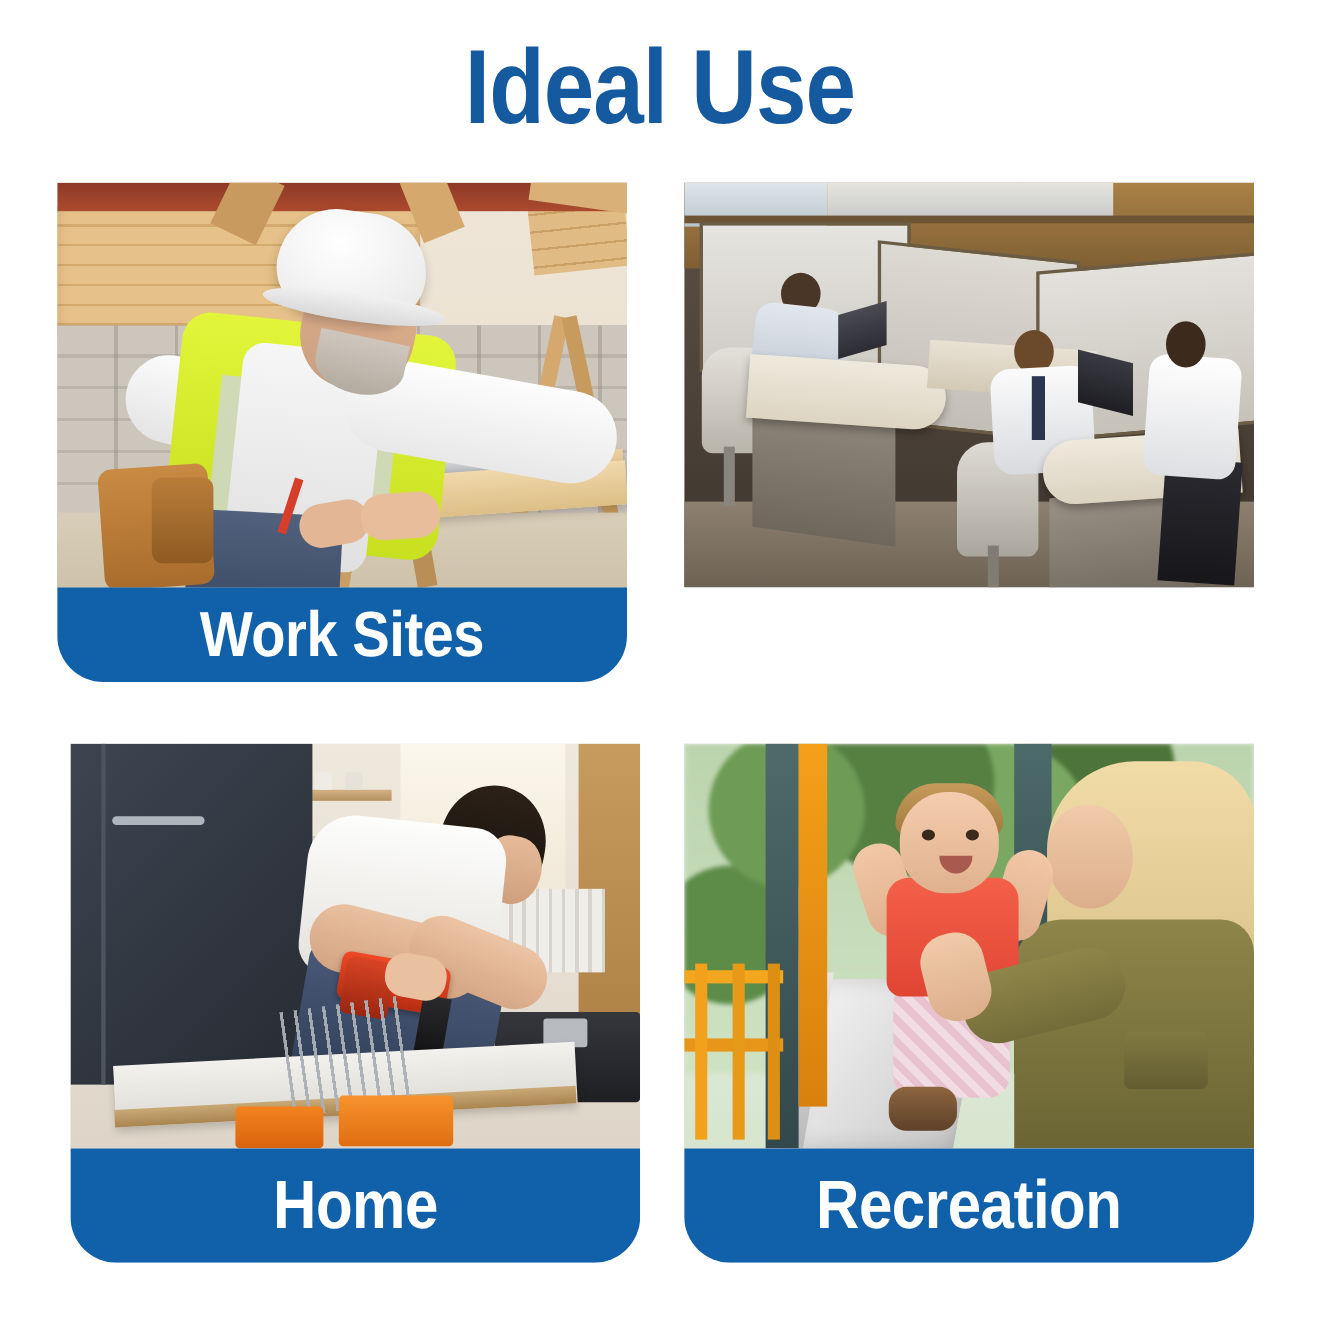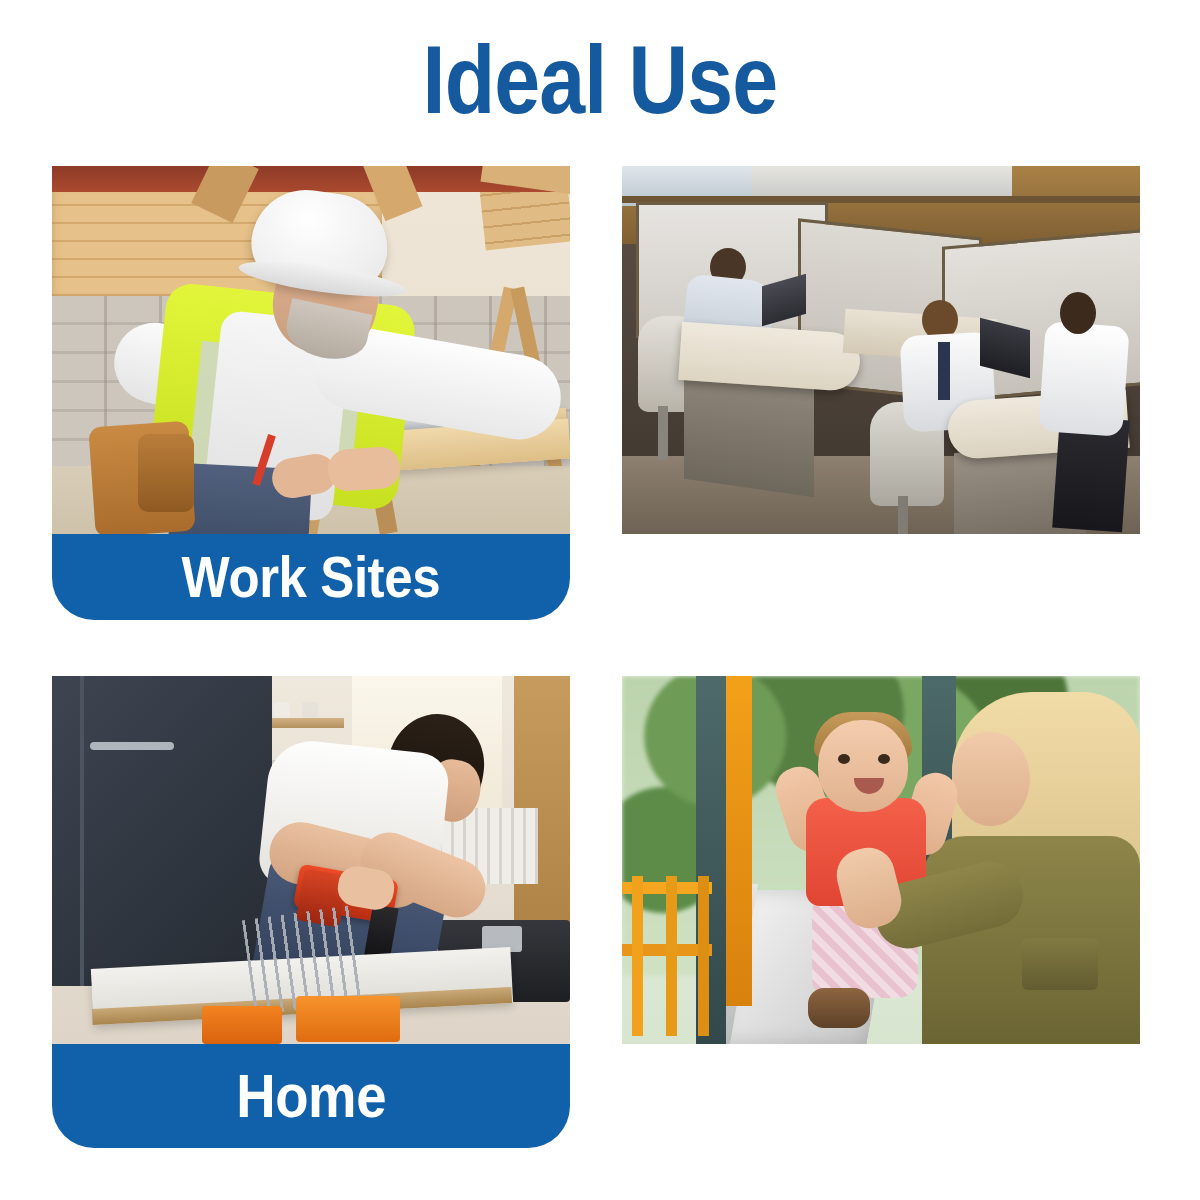--- a/index.html
+++ b/index.html
@@ -49,21 +49,21 @@
     height: 982px;
     text-align: center;
   }
   .card {
     position: absolute;
     width: 518px;
     overflow: hidden;
   }
   .card.c0 { left: 0px;   top: 0px;   }
   .card.c1 { left: 570px; top: 0px;   }
-  .card.c2 { left: 0px;   top: 510px; }
+  .card.c2 { left: 12px;   top: 510px; }
   .card.c3 { left: 570px; top: 510px; }
 
   .photo {
     position: relative;
     width: 518px;
     height: 368px;
     overflow: hidden;
     background: #cfcfcf;
   }
   .card.c2 .photo, .card.c3 .photo { height: 368px; }
@@ -550,16 +550,19 @@
         <div class="sc rc-baby-shoe"></div>
         <div class="sc rc-baby-shirt"></div>
         <div class="sc rc-baby-hair"></div>
         <div class="sc rc-baby-head"></div>
         <div class="sc rc-baby-eye1"></div>
         <div class="sc rc-baby-eye2"></div>
         <div class="sc rc-baby-mouth"></div>
         <div class="sc rc-mom-arm"></div>
         <div class="sc rc-mom-hand"></div>
       </div>
+      <div class="label-bar">
+        <span class="label-text">Recreation</span>
+      </div>
     </div>
 
   </div>
 </div>
 
 </body></html>

